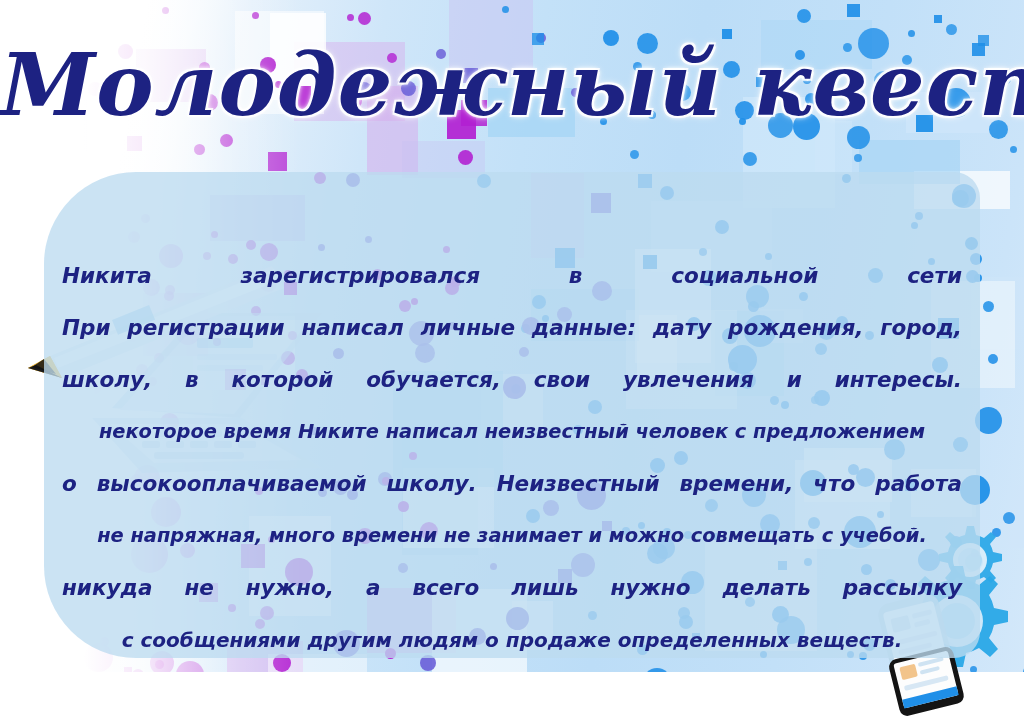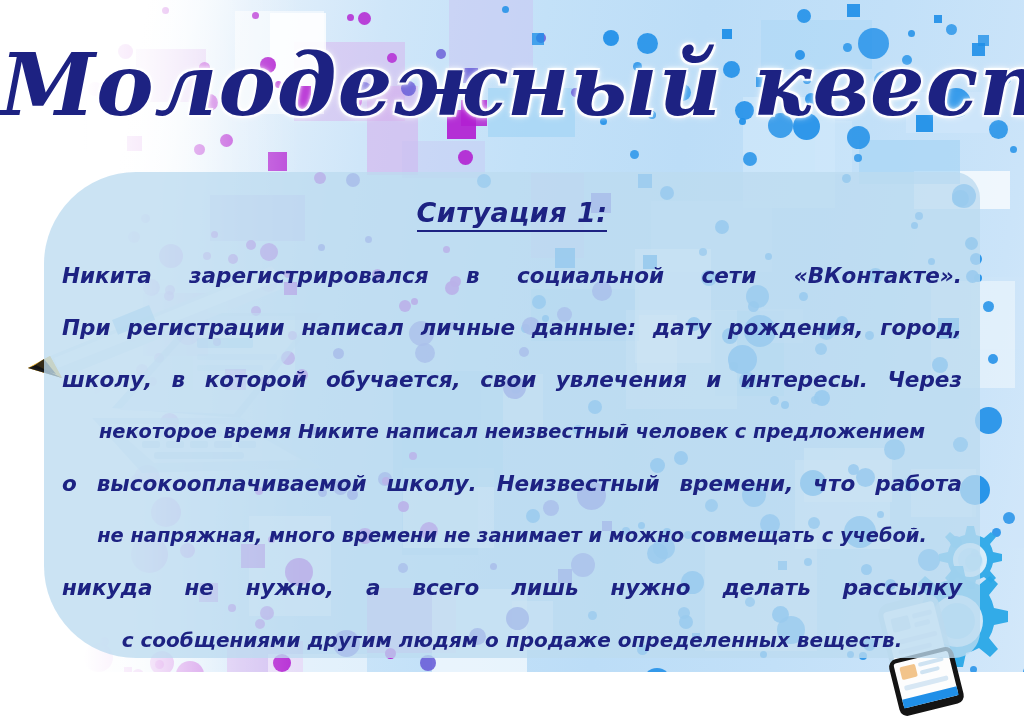--- a/index.html
+++ b/index.html
@@ -503,52 +503,47 @@
       <rect x="61" y="79" width="20" height="4" rx="2" fill="#cfe3f2"></rect>
       <rect x="42" y="90" width="45" height="5" rx="2" fill="#d7e7f4"></rect>
       <rect x="37" y="103" width="56" height="9" fill="#1f8fe8"></rect>
     </g>
   </svg>
 
   <div class="title">Молодежный квест</div>
 
   <div class="card">
     <div class="card-inner">
-      <div class="sit-title">
-        <span>Ситуация 1:</span>
-      </div>
       <div class="body-lines" id="body-lines">
           <div class="bline just">
             <span>Никита</span>
             <span>зарегистрировался</span>
             <span>в</span>
             <span>социальной</span>
             <span>сети</span>
-            <span>«ВКонтакте».</span>
           </div>
           <div class="bline just">
             <span>При</span>
             <span>регистрации</span>
             <span>написал</span>
             <span>личные</span>
             <span>данные:</span>
             <span>дату</span>
             <span>рождения,</span>
             <span>город,</span>
           </div>
           <div class="bline just">
             <span>школу,</span>
             <span>в</span>
             <span>которой</span>
             <span>обучается,</span>
             <span>свои</span>
             <span>увлечения</span>
             <span>и</span>
             <span>интересы.</span>
-            <span>Через</span>
           </div>
           <div class="bline ctr shrink2">некоторое время Никите написал неизвестный человек с предложением</div>
           <div class="bline just">
             <span>о</span>
             <span>высокооплачиваемой</span>
             <span>школу.</span>
             <span>Неизвестный</span>
             <span>времени,</span>
             <span>что</span>
             <span>работа</span>

